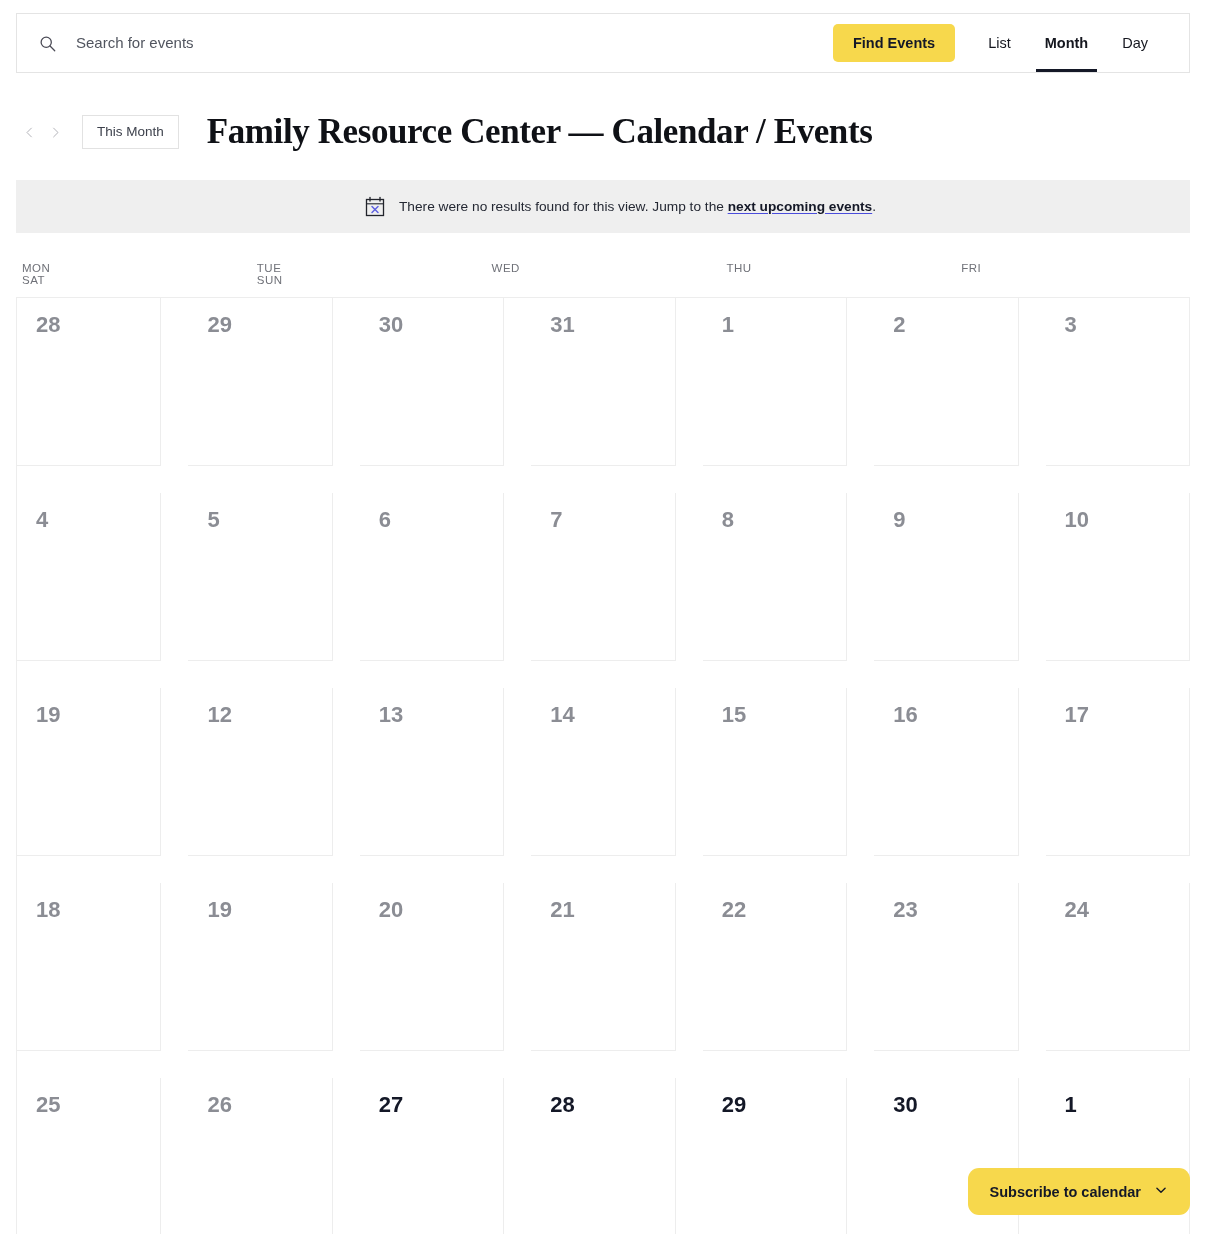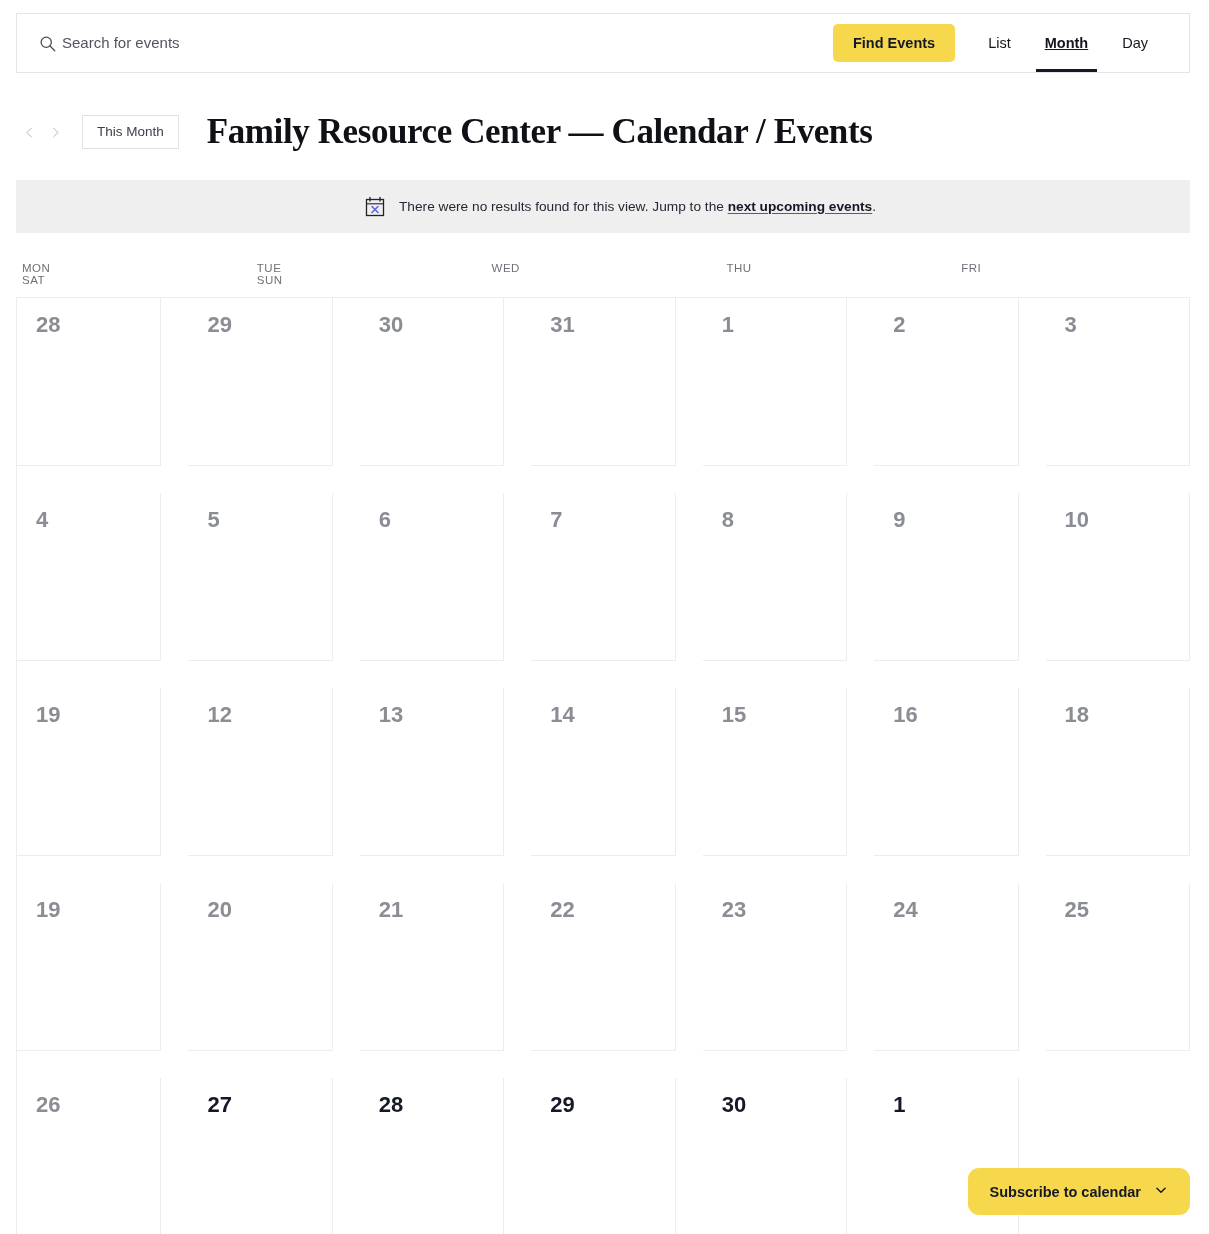--- a/index.html
+++ b/index.html
@@ -32,21 +32,21 @@
     height: 60px;
     box-sizing: border-box;
     border: 1px solid #e4e4e4;
     background: #fff;
     display: flex;
     align-items: center;
   }
   .search-wrap {
     display: flex;
     align-items: center;
-    gap: 6px;
+    gap: 20px;
     padding-left: 22px;
     flex: 1 1 auto;
     height: 100%;
   }
   .search-icon {
     width: 17px;
     height: 17px;
     flex: 0 0 auto;
     display: block;
     color: #4a4a55;
@@ -96,21 +96,21 @@
     align-items: center;
     font-size: 14.5px;
     color: #15171f;
     padding: 0 17px;
     cursor: pointer;
     white-space: nowrap;
     background: transparent;
     border: 0;
     font-family: "Liberation Sans", sans-serif;
   }
-  .view-tab.active { font-weight: bold; text-decoration: underline; }
+  .view-tab.active { font-weight: bold; }
   .view-tab.active::after {
     content: "";
     position: absolute;
     left: 8px;
     right: 8px;
     bottom: 0;
     height: 3px;
     background: #141827;
   }
 
@@ -395,20 +395,23 @@
       <div class="cal-cell">
         <div class="daynum">14</div>
       </div>
       <div class="cal-cell">
         <div class="daynum">15</div>
       </div>
       <div class="cal-cell">
         <div class="daynum">16</div>
       </div>
       <div class="cal-cell">
+        <div class="daynum">17</div>
+      </div>
+      <div class="cal-cell">
         <div class="daynum">18</div>
       </div>
       <div class="cal-cell">
         <div class="daynum">19</div>
       </div>
       <div class="cal-cell">
         <div class="daynum">20</div>
       </div>
       <div class="cal-cell">
         <div class="daynum">21</div>

